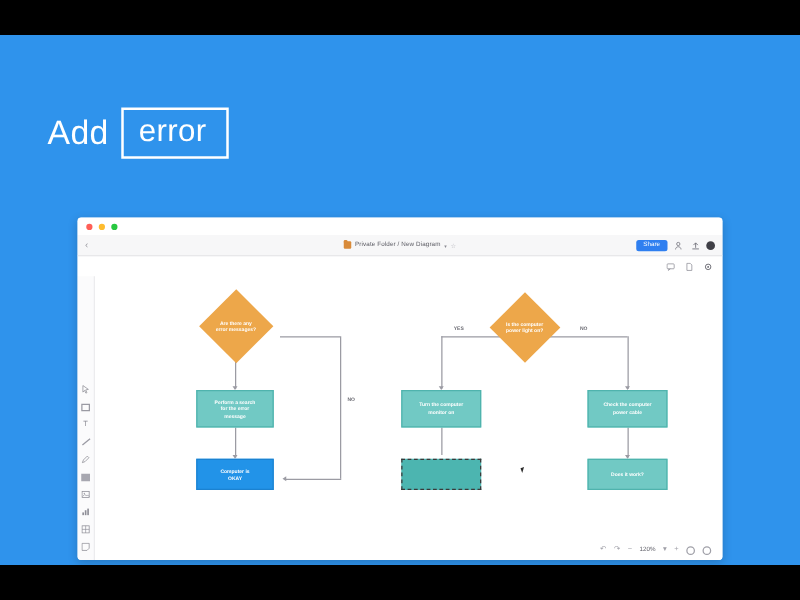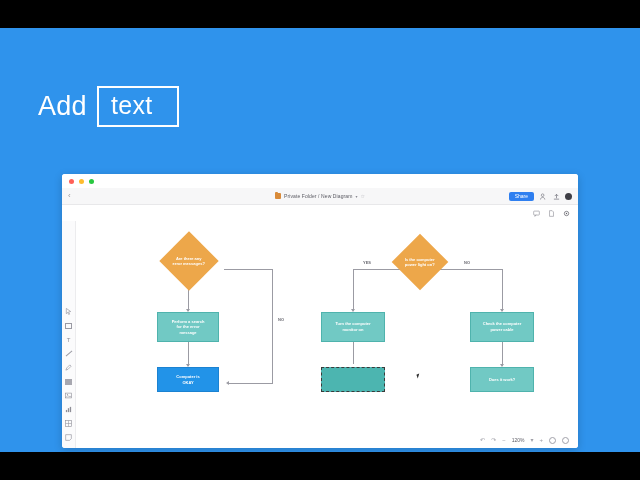--- a/index.html
+++ b/index.html
@@ -197,21 +197,21 @@
 </head>
 <body>
 
 <div id="stage">
 
   <div class="slide">
 
     <div class="headline">
       <div class="headline-word">Add</div>
       <div class="text-box">
-        <div class="headline-word">text</div>
+        <div class="headline-word">error</div>
       </div>
     </div>
 
     <div class="window">
 
       <div class="titlebar">
         <div class="dot red"></div>
         <div class="dot yellow"></div>
         <div class="dot green"></div>
       </div>

